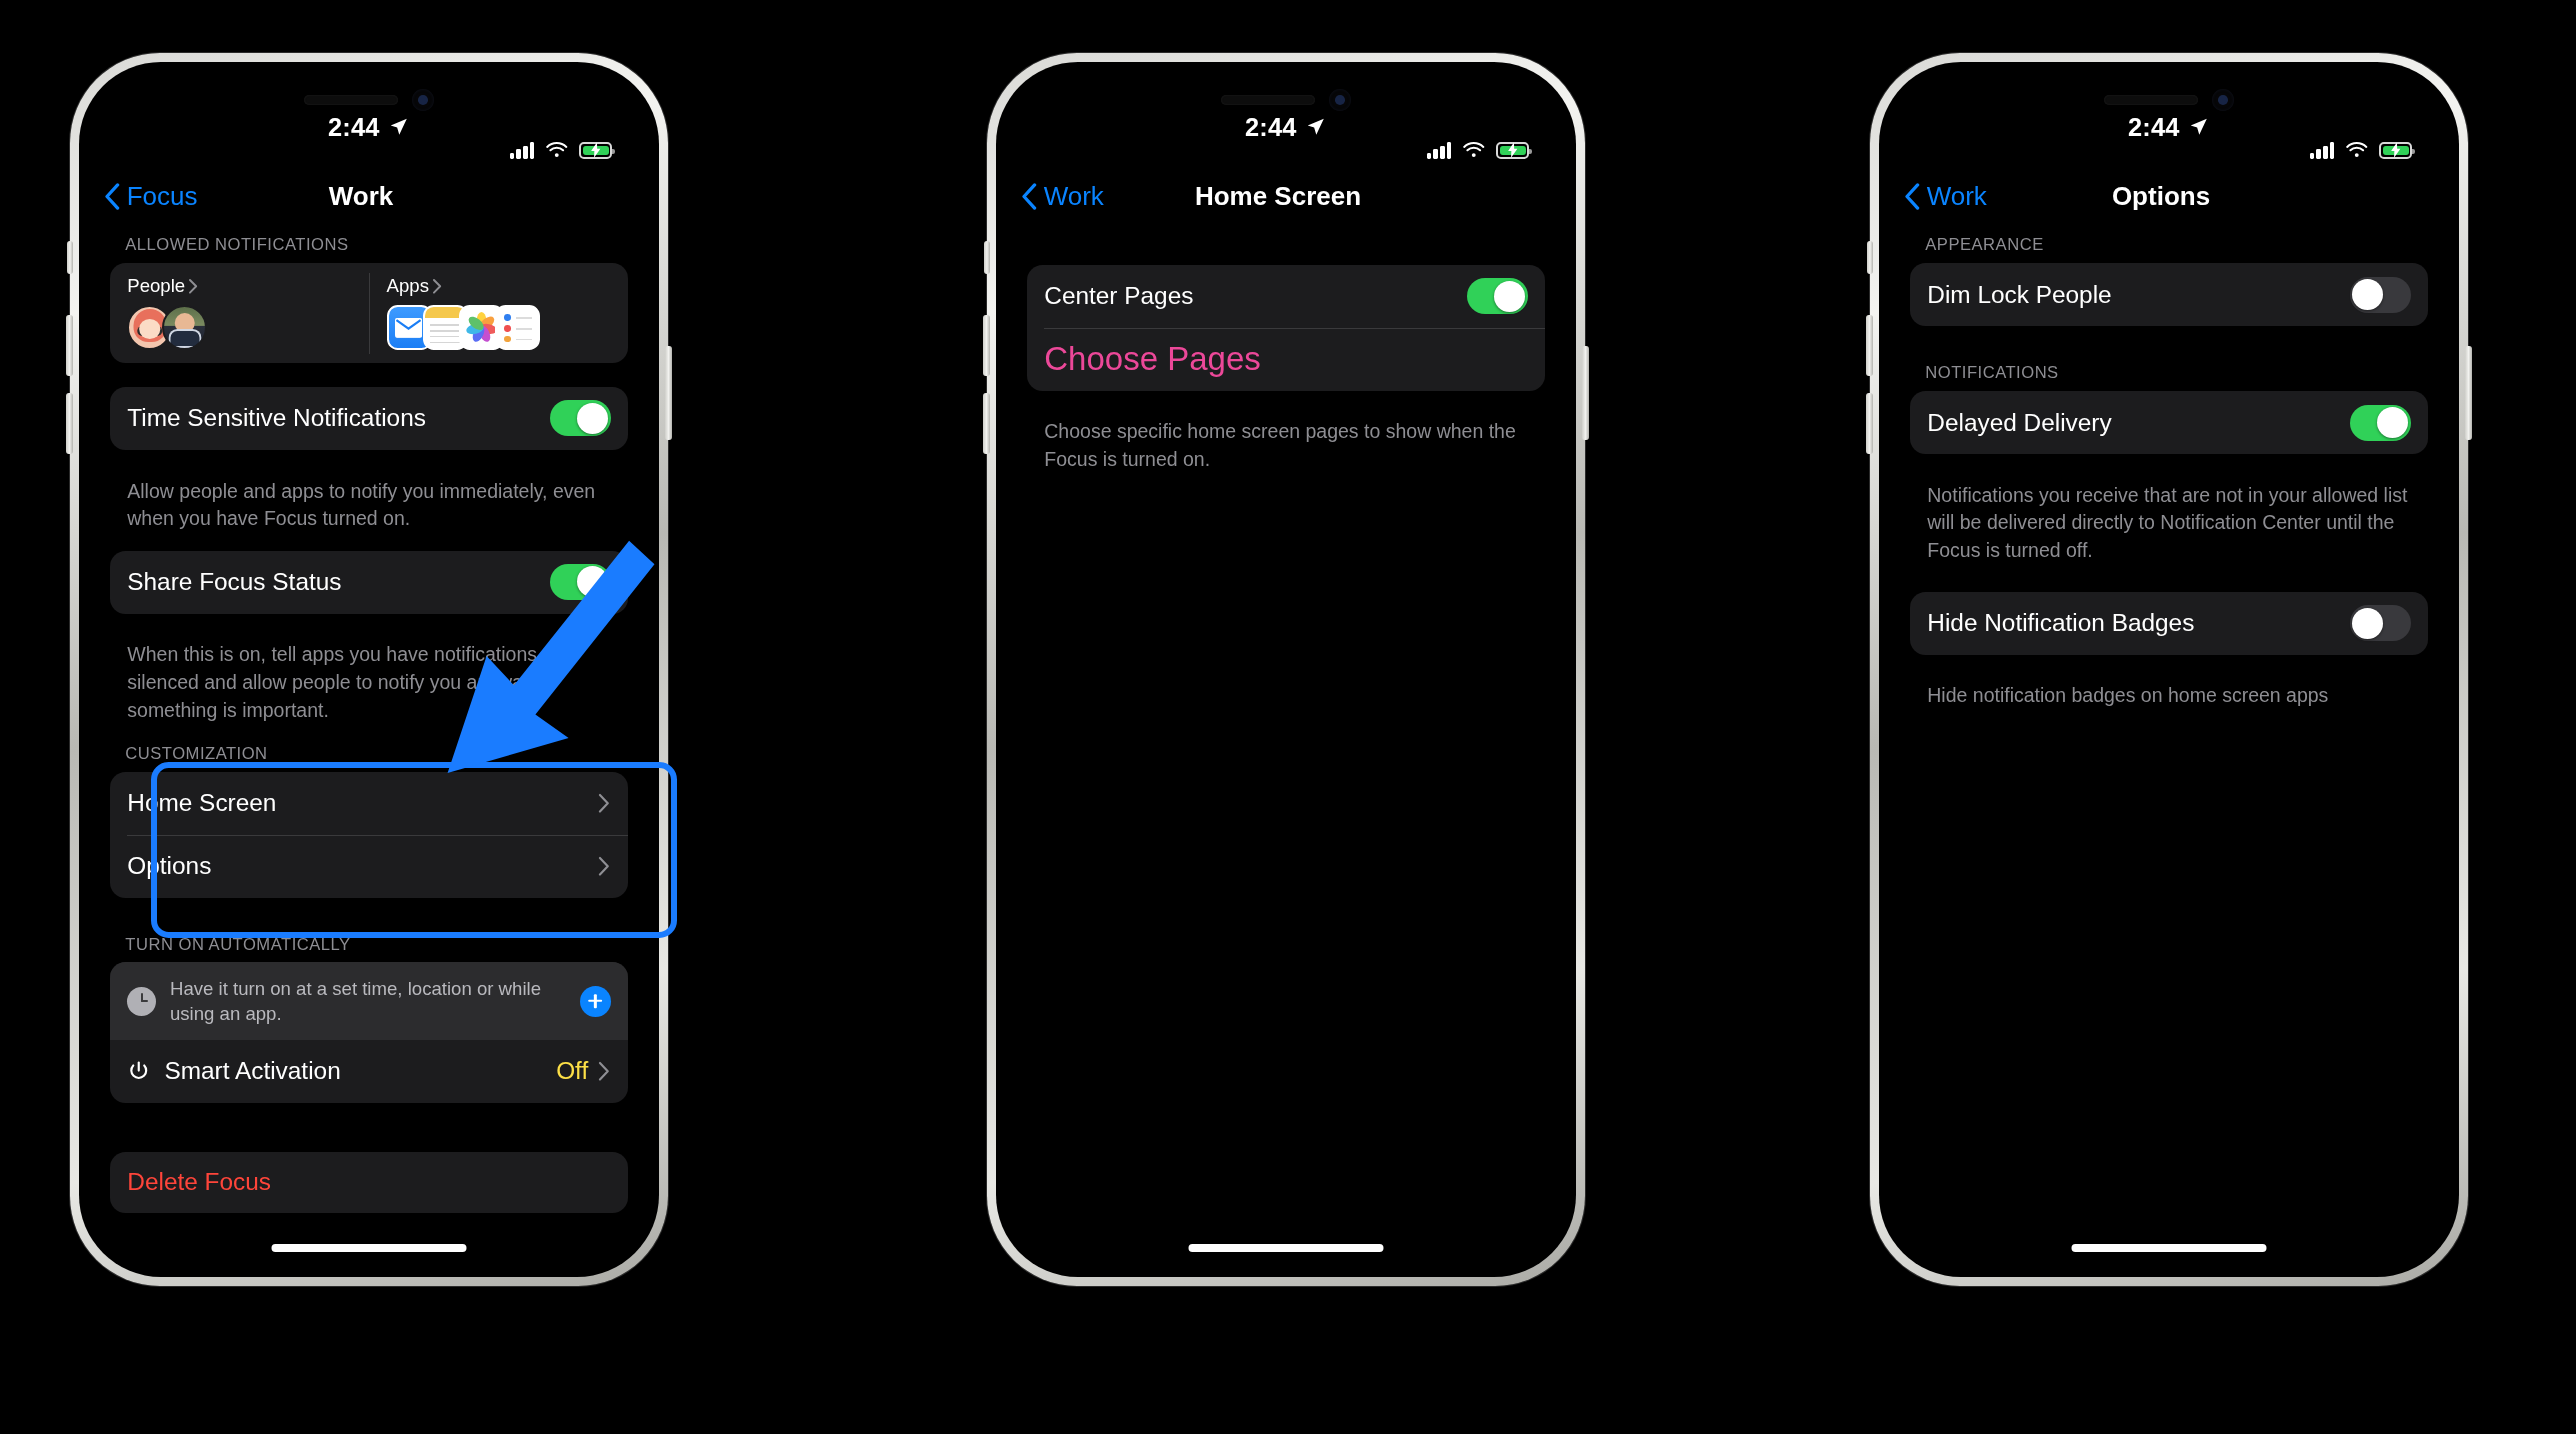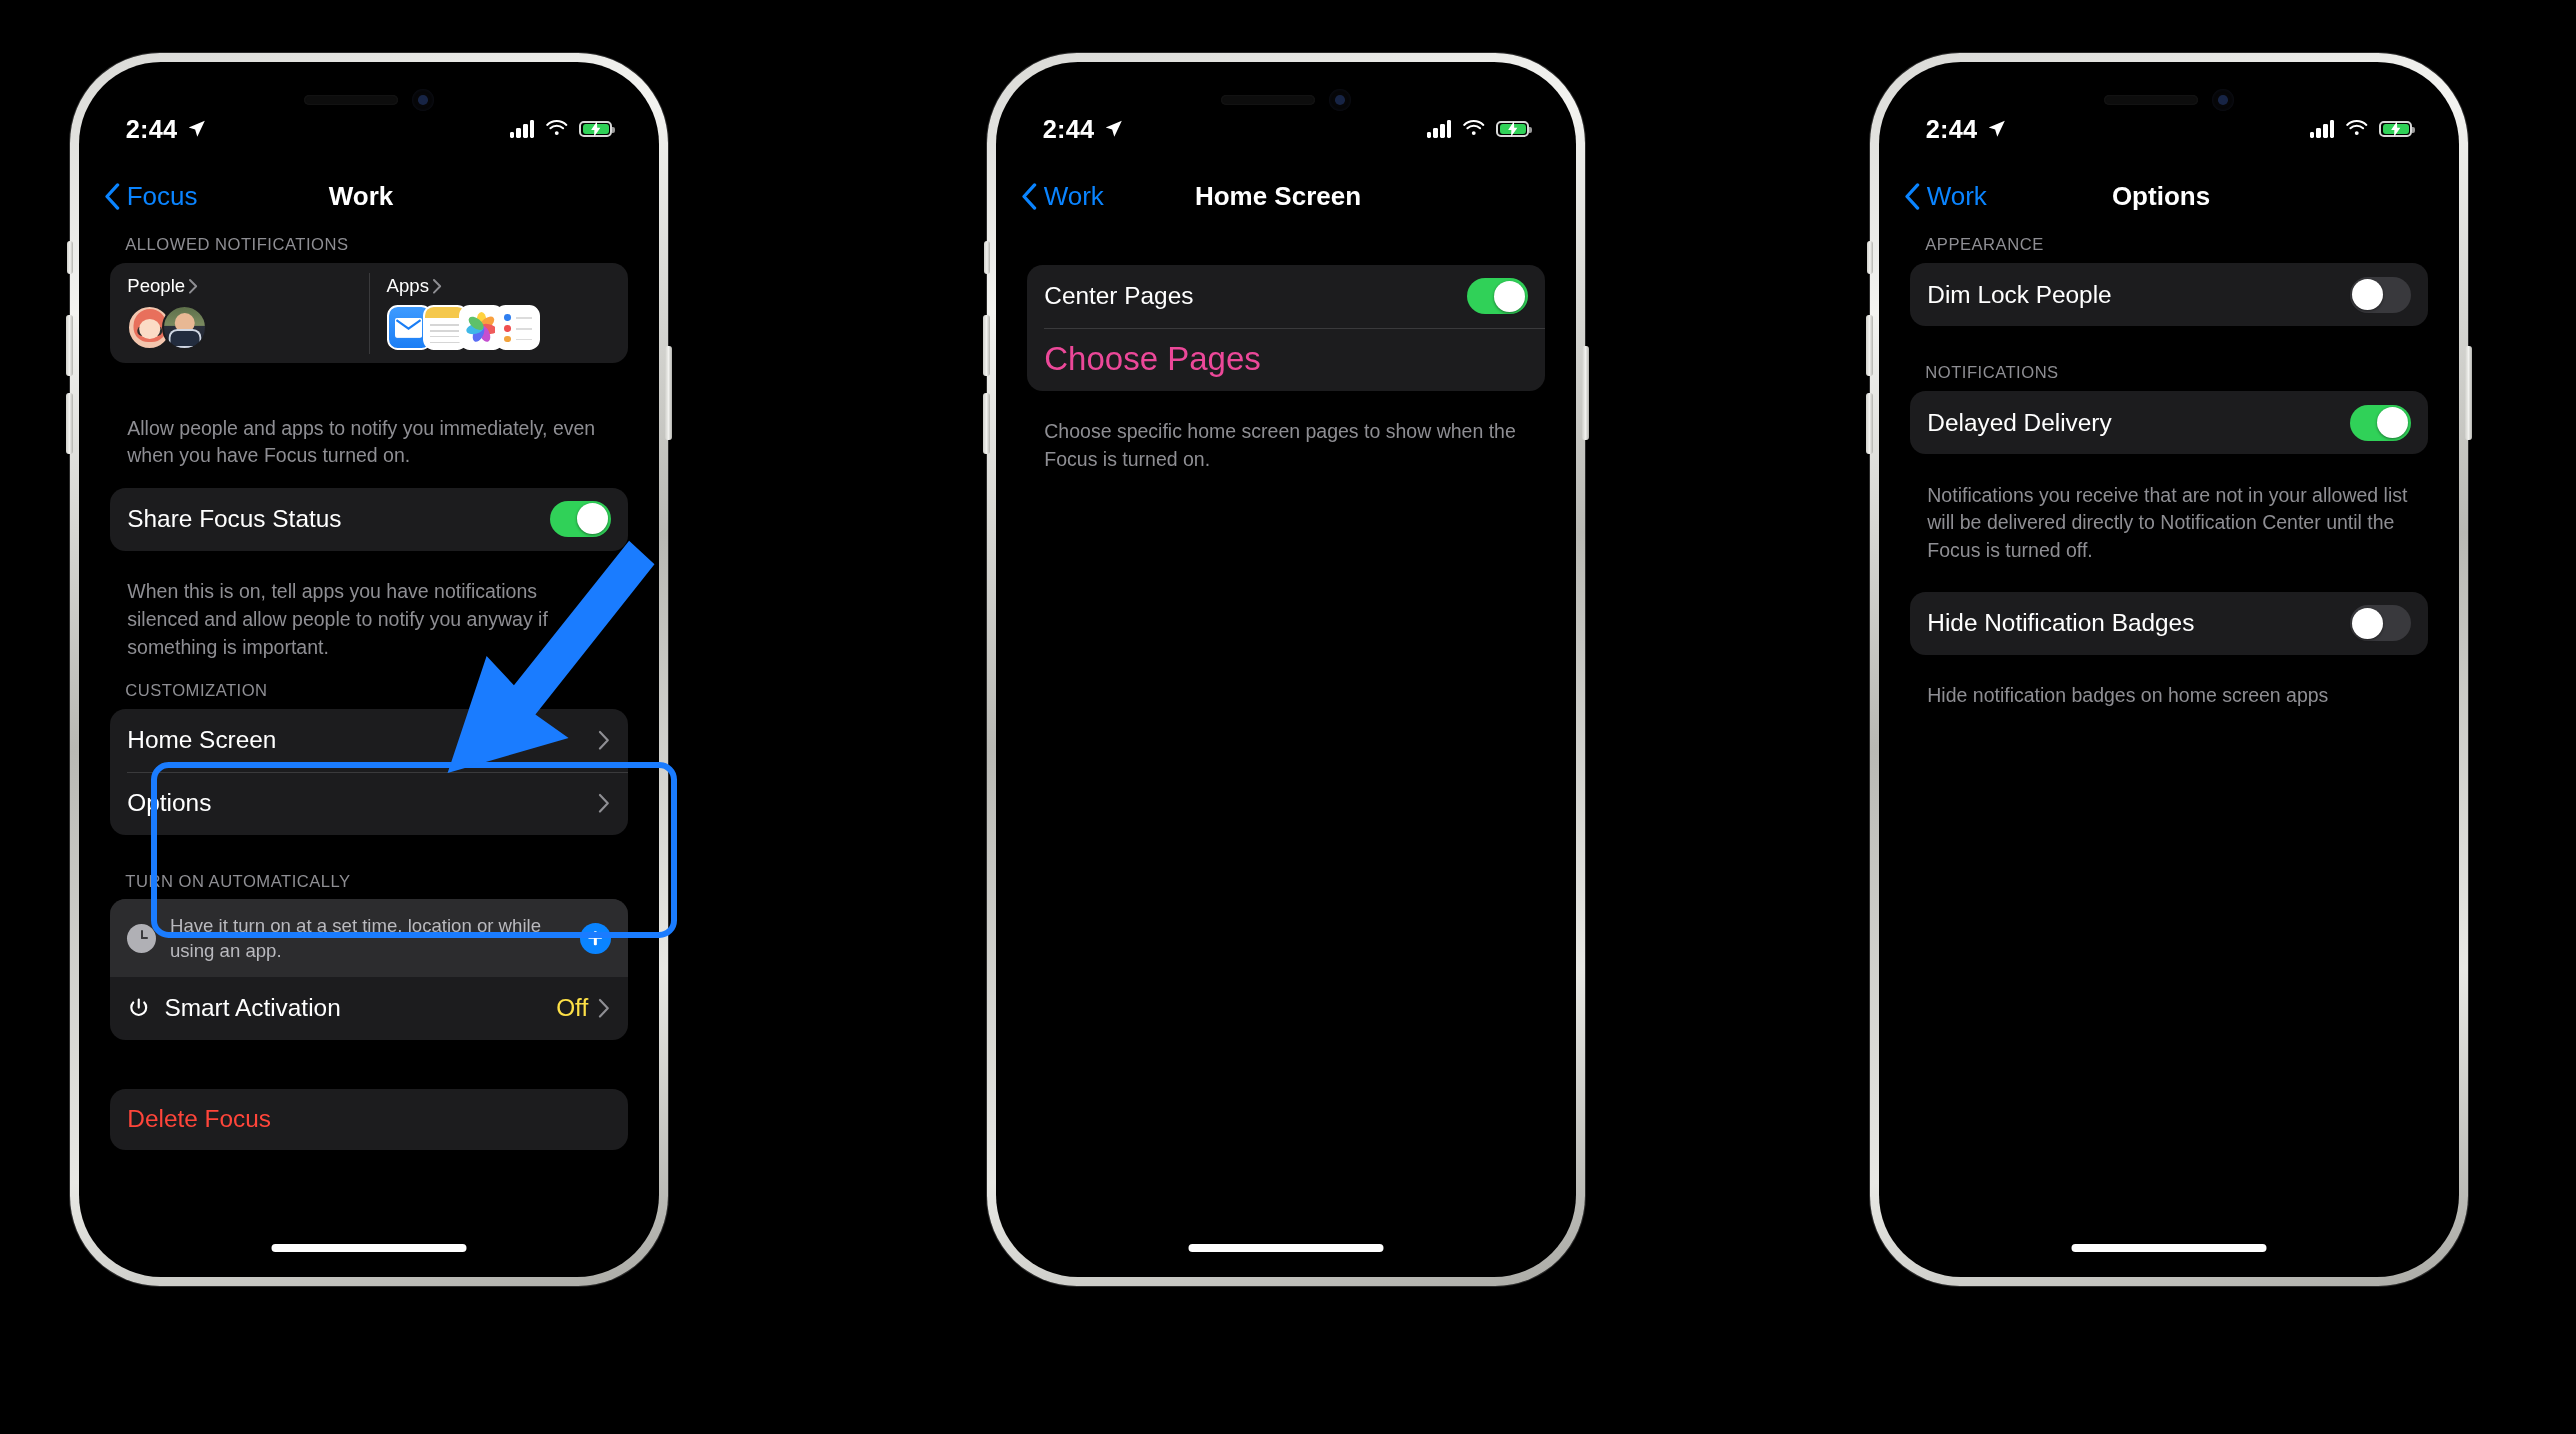--- a/index.html
+++ b/index.html
@@ -40,21 +40,21 @@
   .btn-left-3 { left:-3.9px; top:340px; width:6.8px; height:61px; }
   .btn-right-1 { right:-3.9px; top:293px; width:6.8px; height:94px; }
 
   
   .island-wrap { position:absolute; top:21.5px; left:0; right:0; height:25.4px; display:flex; justify-content:center; align-items:center; gap:13.7px; }
   .speaker { width:94px; height:10.7px; border-radius:6.8px; background:#0d0d0d; box-shadow: inset 0 0 2px #222; }
   .frontcam { width:21.5px; height:21.5px; border-radius:50%; background:#060608; box-shadow: inset 0 0 2.9px #10131f; position:relative; }
   .frontcam::after { content:""; position:absolute; inset:5.9px; border-radius:50%; background:#1b2a50; opacity:.85; }
 
   
-  .statusbar { position:absolute; top:47px; left:0; right:0; height:33px; display:flex; align-items:center; padding:0 43px; }
+  .statusbar { position:absolute; top:47px; left:0; right:0; height:33px; display:flex; align-items:center; padding:0 43px;flex-direction:column; }
   .sb-time { color:#fff; font-size:25.4px; font-weight:700; letter-spacing:0.2px; display:flex; align-items:center; gap:8.8px; }
   .loc-arrow { display:block; }
   .sb-right { margin-left:auto; display:flex; align-items:center; gap:10.7px; }
   .bars { display:flex; align-items:flex-end; gap:2.4px; height:17.6px; }
   .bars i { display:block; width:4.4px; background:#fff; border-radius:1.4px; }
   .bars i:nth-child(1){height:5.9px}
   .bars i:nth-child(2){height:9.8px}
   .bars i:nth-child(3){height:13.7px}
   .bars i:nth-child(4){height:17.6px}
   .batt { width:33px; height:16.6px; border:2px solid rgba(255,255,255,.85); border-radius:4.9px; position:relative; }
@@ -253,20 +253,28 @@
                     <span class="l" style="top:21.5px"></span>
                   <span class="d" style="top:29px;background:#f2a33c"></span>
                     <span class="l" style="top:32px"></span>
                 </span>
               </div>
             </div>
           </div>
 
           <div style="height:23.5px"></div>
 
+          <div class="card">
+            <div class="row">
+              <span class="row-label">Time Sensitive Notifications</span>
+              <span class="toggle on">
+                  <span class="knob"></span>
+                </span>
+            </div>
+          </div>
           <div class="footnote">Allow people and apps to notify you immediately, even when you have Focus turned on.</div>
 
           <div style="height:17.6px"></div>
 
           <div class="card">
             <div class="row">
               <span class="row-label">Share Focus Status</span>
               <span class="toggle on">
                   <span class="knob"></span>
                 </span>

